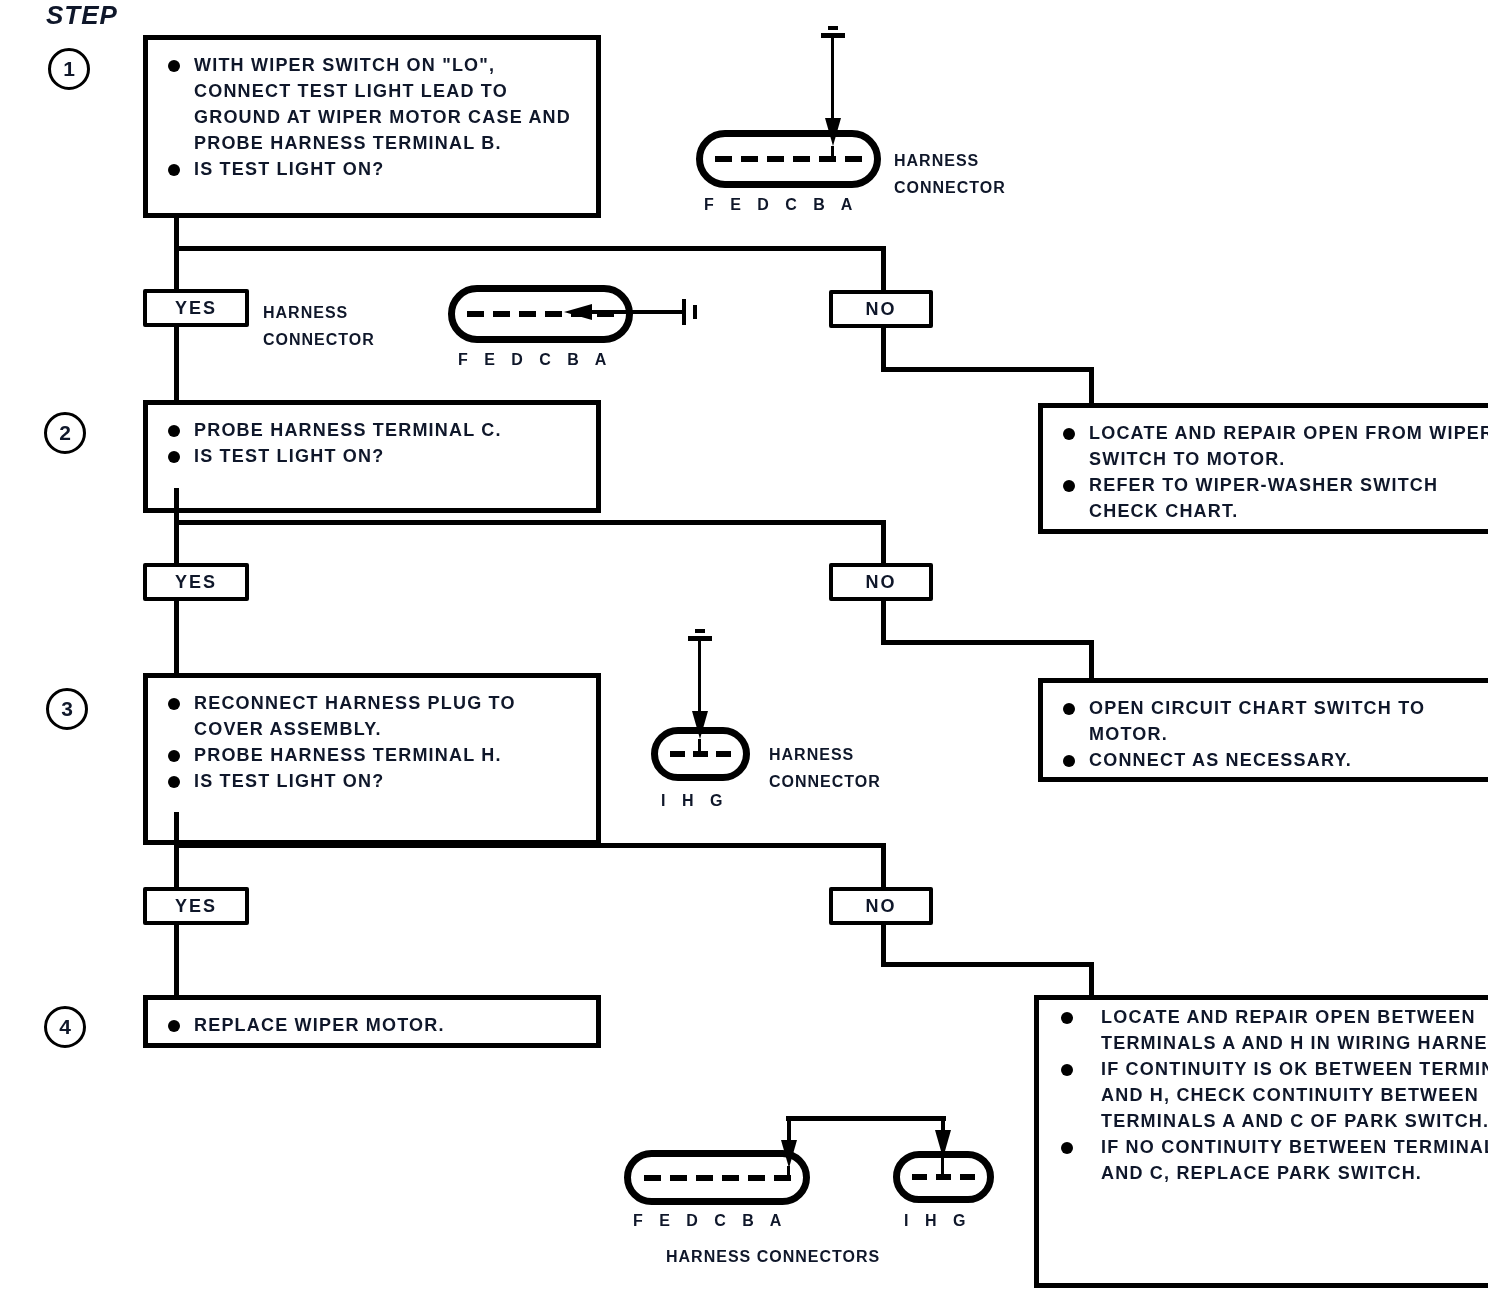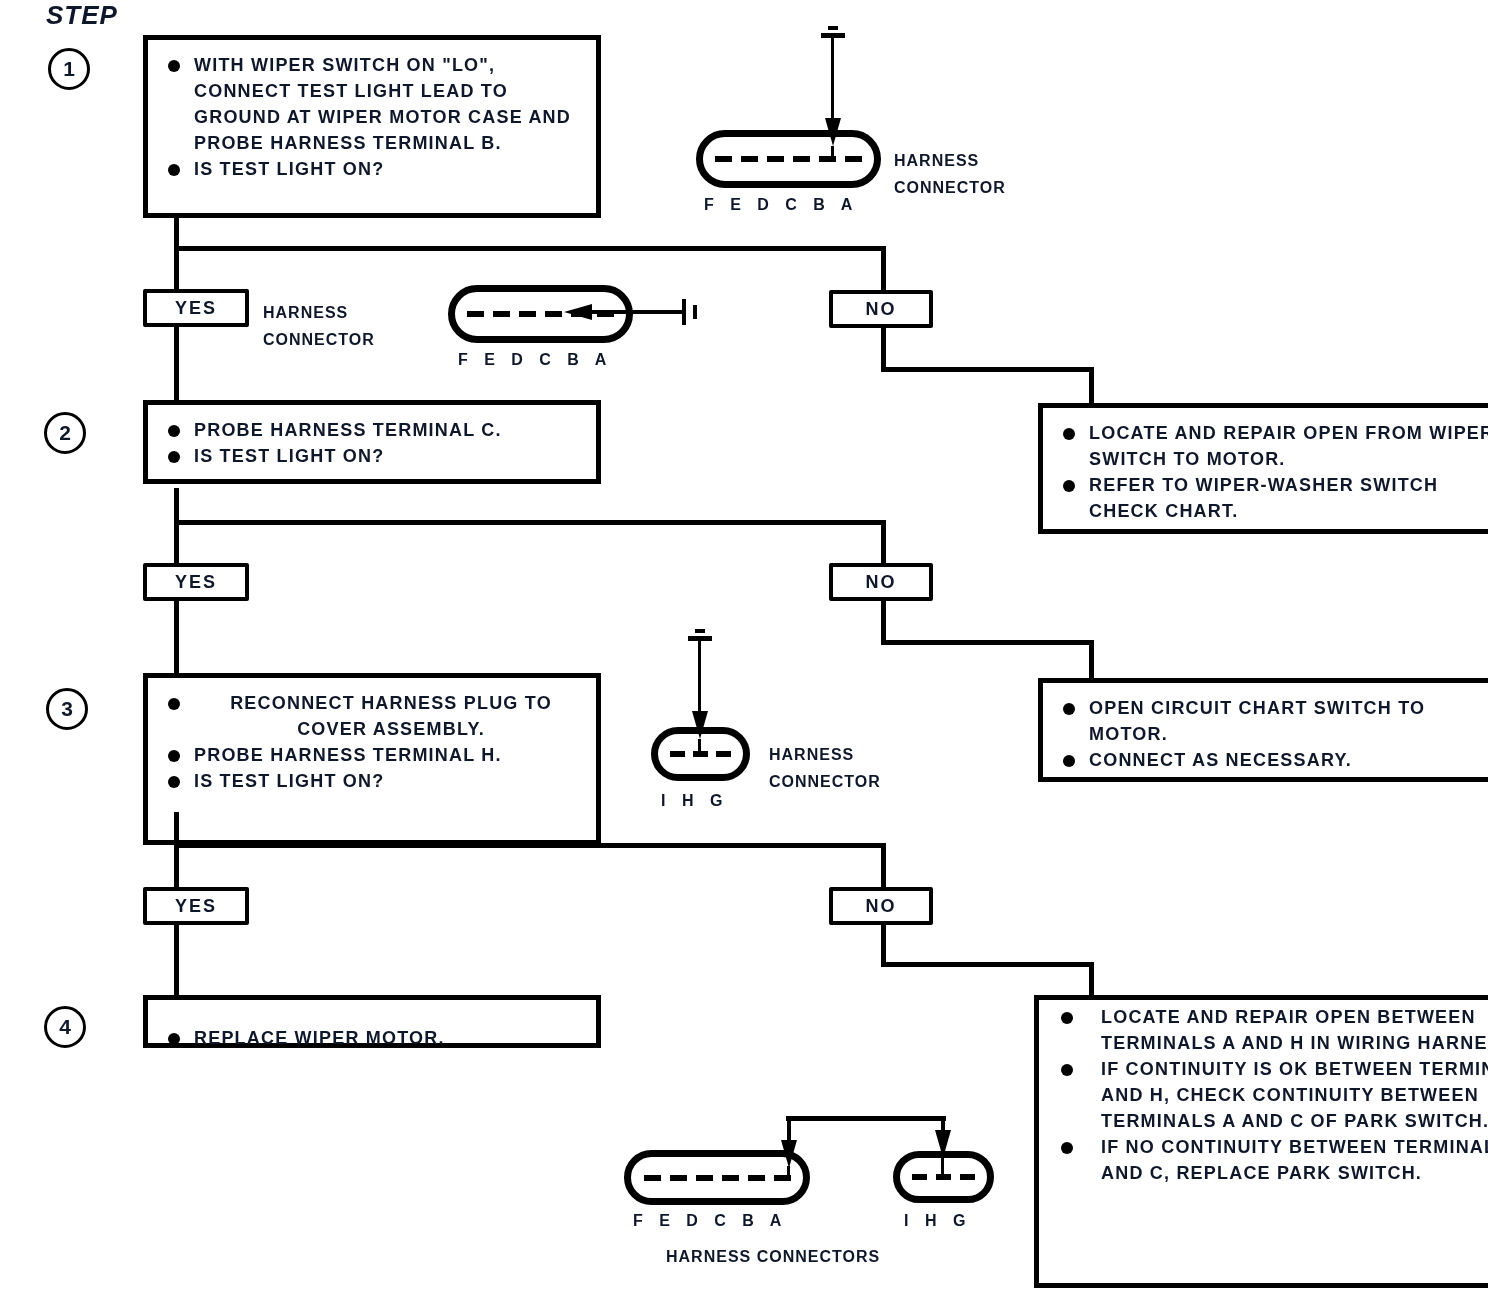--- a/index.html
+++ b/index.html
@@ -42,47 +42,47 @@
     <div class="row">
       <span class="dot"></span>
       <span class="txt">WITH WIPER SWITCH ON "LO", CONNECT TEST LIGHT LEAD TO GROUND AT WIPER MOTOR CASE AND PROBE HARNESS TERMINAL B.</span>
     </div>
     <div class="row">
       <span class="dot"></span>
       <span class="txt">IS TEST LIGHT ON?</span>
     </div>
   </div>
 
-  <div class="box" style="left:107px;top:400px;width:458px;height:84px;">
+  <div class="box" style="left:107px;top:400px;width:458px;height:113px;">
     <div class="row">
       <span class="dot"></span>
       <span class="txt">PROBE HARNESS TERMINAL C.</span>
     </div>
     <div class="row">
       <span class="dot"></span>
       <span class="txt">IS TEST LIGHT ON?</span>
     </div>
   </div>
 
-  <div class="box" style="left:107px;top:673px;width:458px;height:172px;text-align:center;">
+  <div class="box" style="left:107px;top:673px;width:458px;height:172px;">
     <div class="row">
       <span class="dot"></span>
       <span class="txt">RECONNECT HARNESS PLUG TO COVER ASSEMBLY.</span>
     </div>
     <div class="row">
       <span class="dot"></span>
       <span class="txt">PROBE HARNESS TERMINAL H.</span>
     </div>
     <div class="row">
       <span class="dot"></span>
       <span class="txt">IS TEST LIGHT ON?</span>
     </div>
   </div>
 
-  <div class="box" style="left:107px;top:995px;width:458px;height:53px;padding-top:25px;">
+  <div class="box" style="left:107px;top:995px;width:458px;height:53px;padding-top:12px;">
     <div class="row">
       <span class="dot"></span>
       <span class="txt">REPLACE WIPER MOTOR.</span>
     </div>
   </div>
 
   <div class="tag" style="left:107px;top:289px;width:106px;height:38px;">YES</div>
   <div class="tag" style="left:793px;top:290px;width:104px;height:38px;">NO</div>
   <div class="tag" style="left:107px;top:563px;width:106px;height:38px;">YES</div>
   <div class="tag" style="left:793px;top:563px;width:104px;height:38px;">NO</div>

